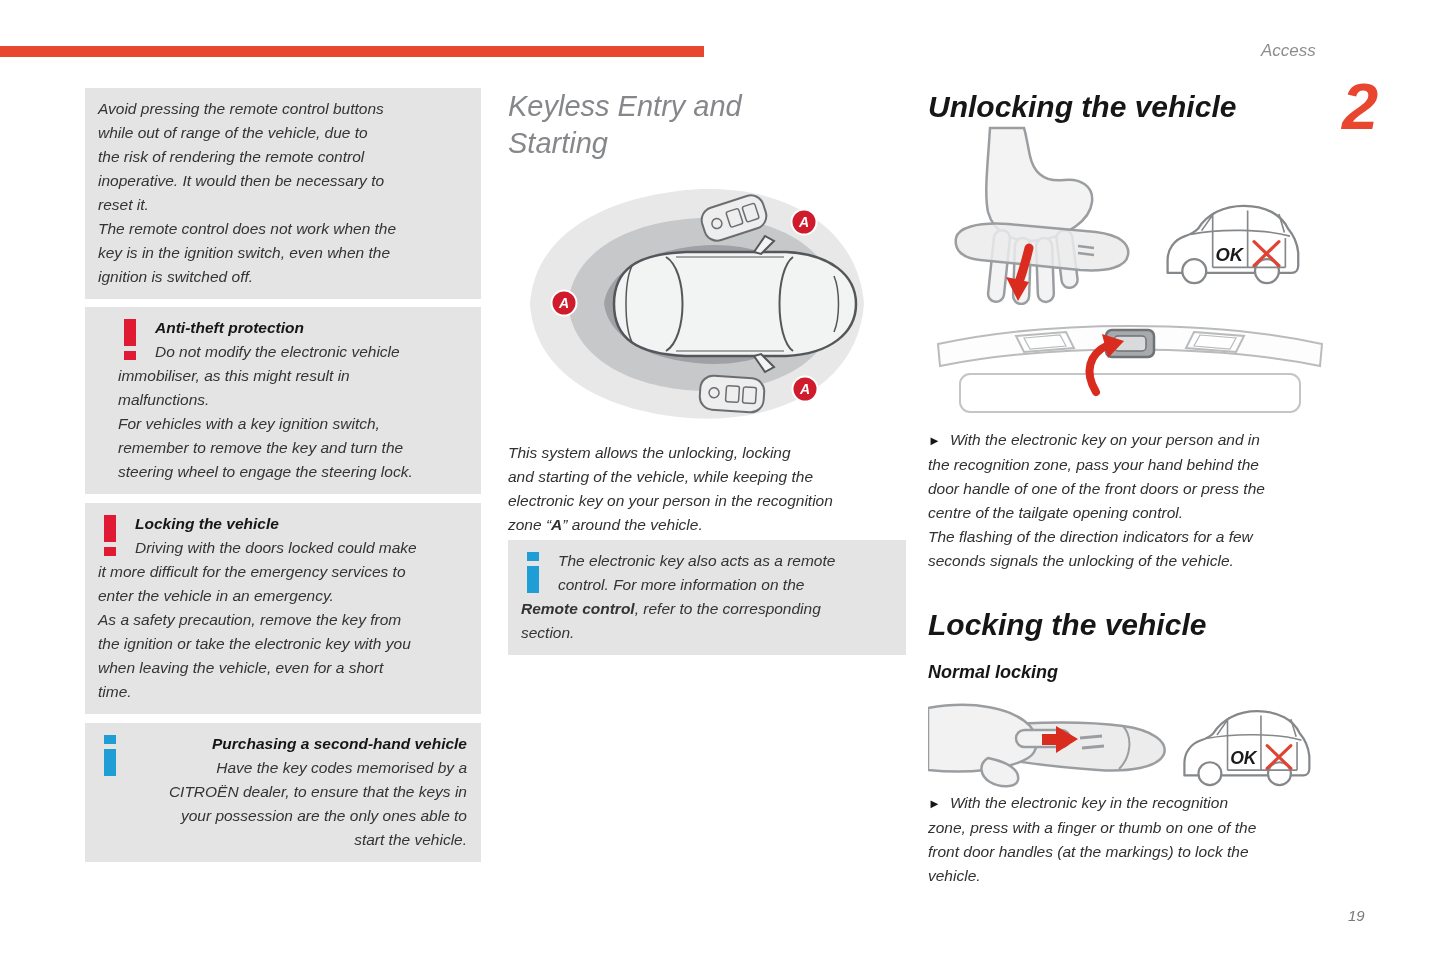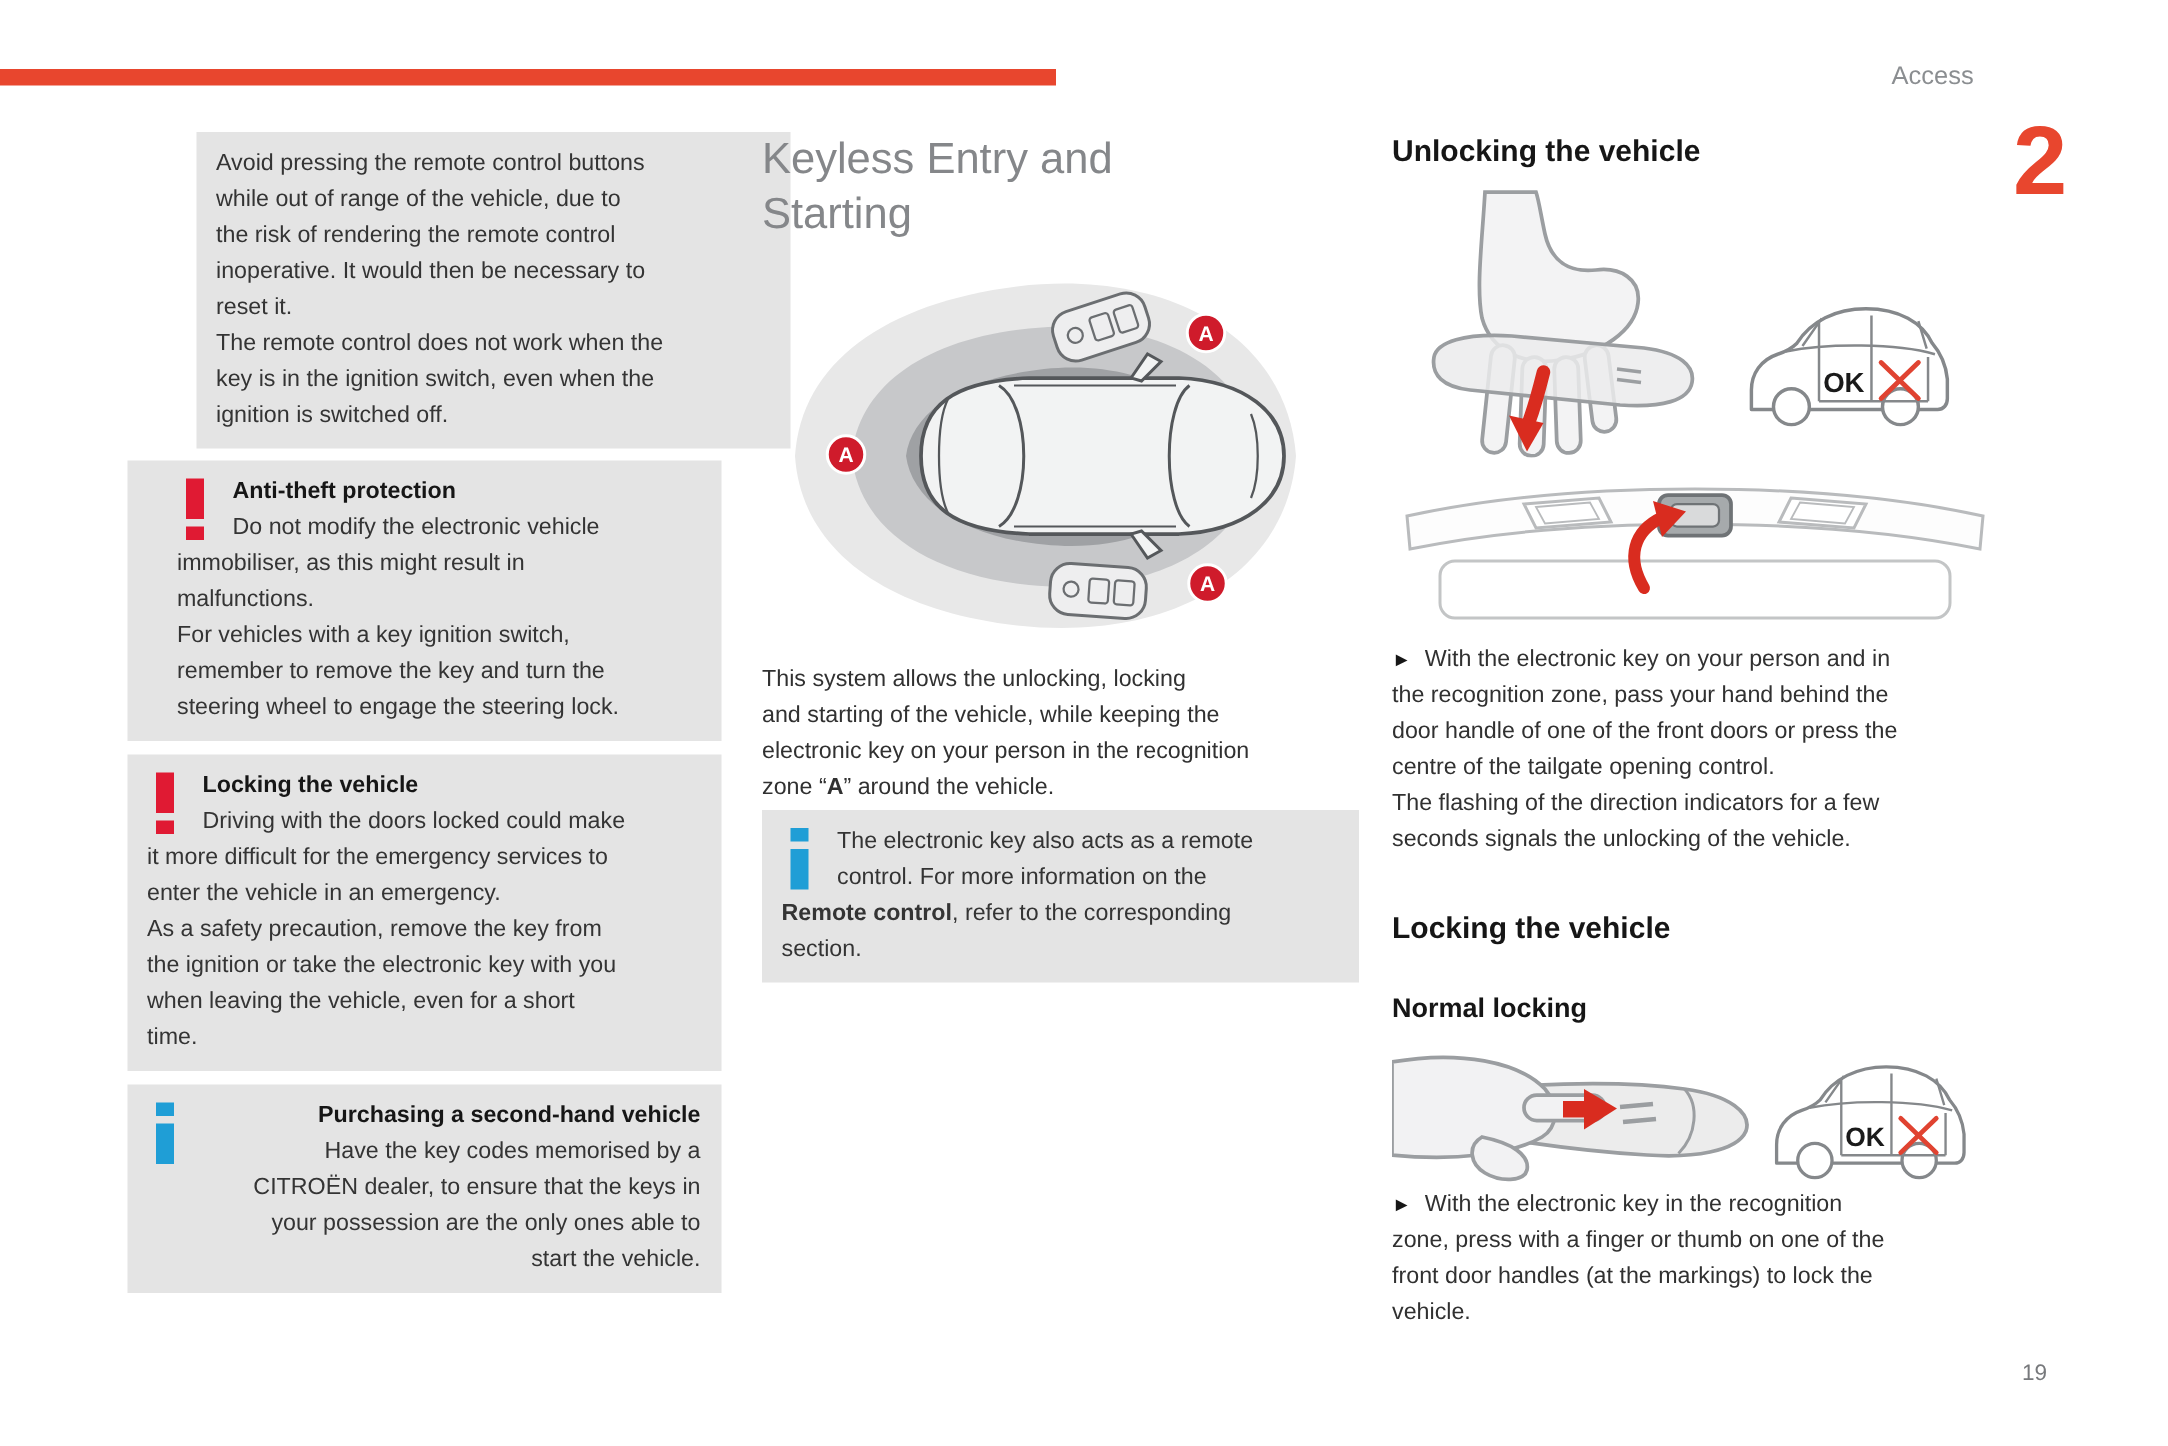--- a/index.html
+++ b/index.html
@@ -1,36 +1,36 @@
 <!DOCTYPE html>
 <html><head>
 <meta charset="utf-8">
 <style>
   html,body { margin:0; padding:0; background:#fff; }
   .page {
     position:relative; width:1445px; height:964px; background:#ffffff;
-    font-family:"Liberation Sans", sans-serif; color:#313131; overflow:hidden;
+    font-family:"Liberation Sans", sans-serif; color:#313131; overflow:hidden;font-style:italic;
   }
   .abs { position:absolute; }
 
   
   .top-bar { position:absolute; left:0; top:46px; width:704px; height:11px; background:#e8462e; }
   .access-label { position:absolute; left:1261px; top:41px; font-size:17px; color:#8b8e91; }
   .chapter-num { position:absolute; left:1342px; top:74px; font-size:65px; line-height:1; font-weight:bold; color:#e8462e; }
   .page-number { position:absolute; left:1348px; top:907px; font-size:15px; color:#77797c; }
 
   
   .gray-box {
     position:absolute; left:85px; width:396px; background:#e4e4e4;
     padding:9px 14px 10px 13px; box-sizing:border-box;
     font-size:15.5px; line-height:24px; color:#343434;
   }
   .gray-box p { margin:0; white-space:pre-line; }
   .box-title { font-weight:bold; color:#161616; }
-  #box-note { top:88px;margin-left:46px; }
+  #box-note { top:88px; }
   #box-antitheft { top:307px;padding-left:33px; }
   #box-locking { top:503px; }
   #box-secondhand { top:723px;text-align:right; }
 
   .warn-icon { float:left; width:26px; height:44px; margin:1px 10px 0 1px; position:relative; }
   .warn-icon::before { content:""; position:absolute; left:5px; top:2px; width:12px; height:27px; background:#e01a33; }
   .warn-icon::after  { content:""; position:absolute; left:5px; top:34px; width:12px; height:9px; background:#e01a33; }
 
   .info-icon { float:left; width:26px; height:44px; margin:1px 10px 0 1px; position:relative; }
   .info-icon::before { content:""; position:absolute; left:5px; top:2px; width:12px; height:9px; background:#1f9ed6; }
@@ -39,21 +39,21 @@
   
   .mid-heading {
     position:absolute; left:508px; top:88px; width:400px; margin:0;
     font-size:29px; line-height:37px; font-weight:normal; color:#85878a; white-space:pre-line;
   }
   .mid-intro { position:absolute; left:508px; top:441px; width:402px; margin:0;
     font-size:15.5px; line-height:24px; white-space:pre-line; }
   #mid-info-box { left:508px; top:540px; width:398px; }
 
   
-  .rc-heading { position:absolute; left:928px; margin:0; font-size:20px; font-weight:bold; color:#161616; }
+  .rc-heading { position:absolute; left:928px; margin:0; font-size:30px; font-weight:bold; color:#161616; }
   #heading-unlock { top:90px; }
   #heading-lock { top:608px; }
   .rc-subheading { position:absolute; left:928px; top:662px; margin:0; font-size:18px; font-weight:bold; color:#161616; }
   .rc-text { position:absolute; left:928px; width:407px; font-size:15.5px; line-height:24px; }
   .rc-text p { margin:0; white-space:pre-line; }
   #unlock-text { top:428px; }
   #lock-text { top:791px; }
   .bullet { font-size:13px; margin-right:9px; color:#161616; }
 
   svg text { font-family:"Liberation Sans", sans-serif; }

